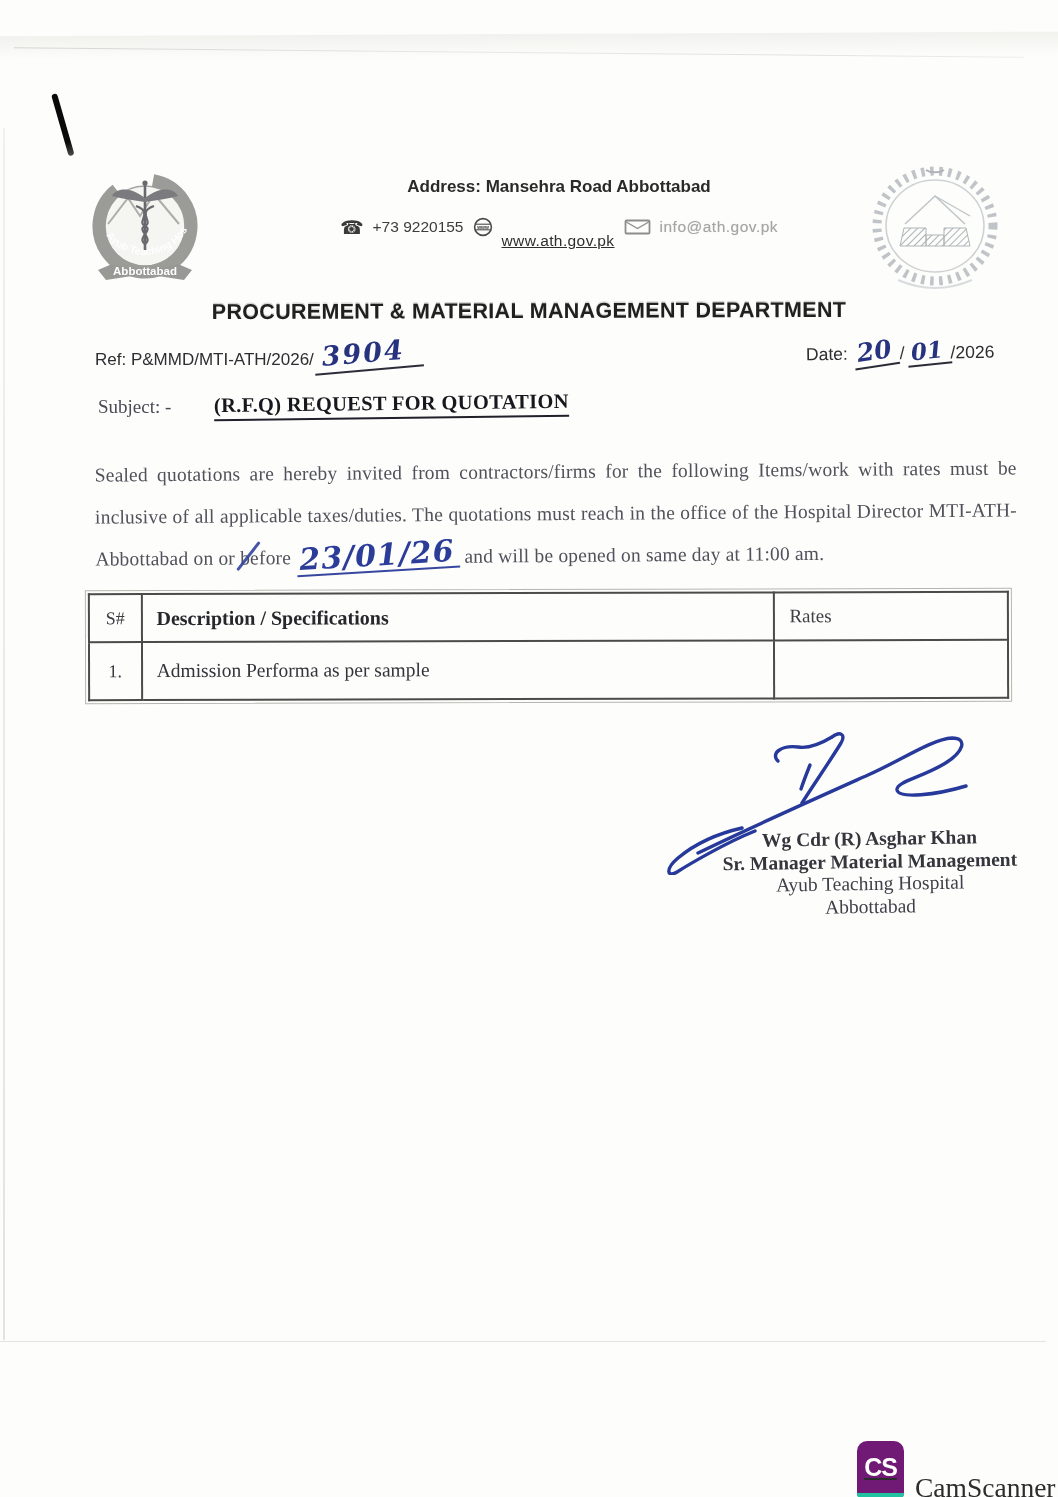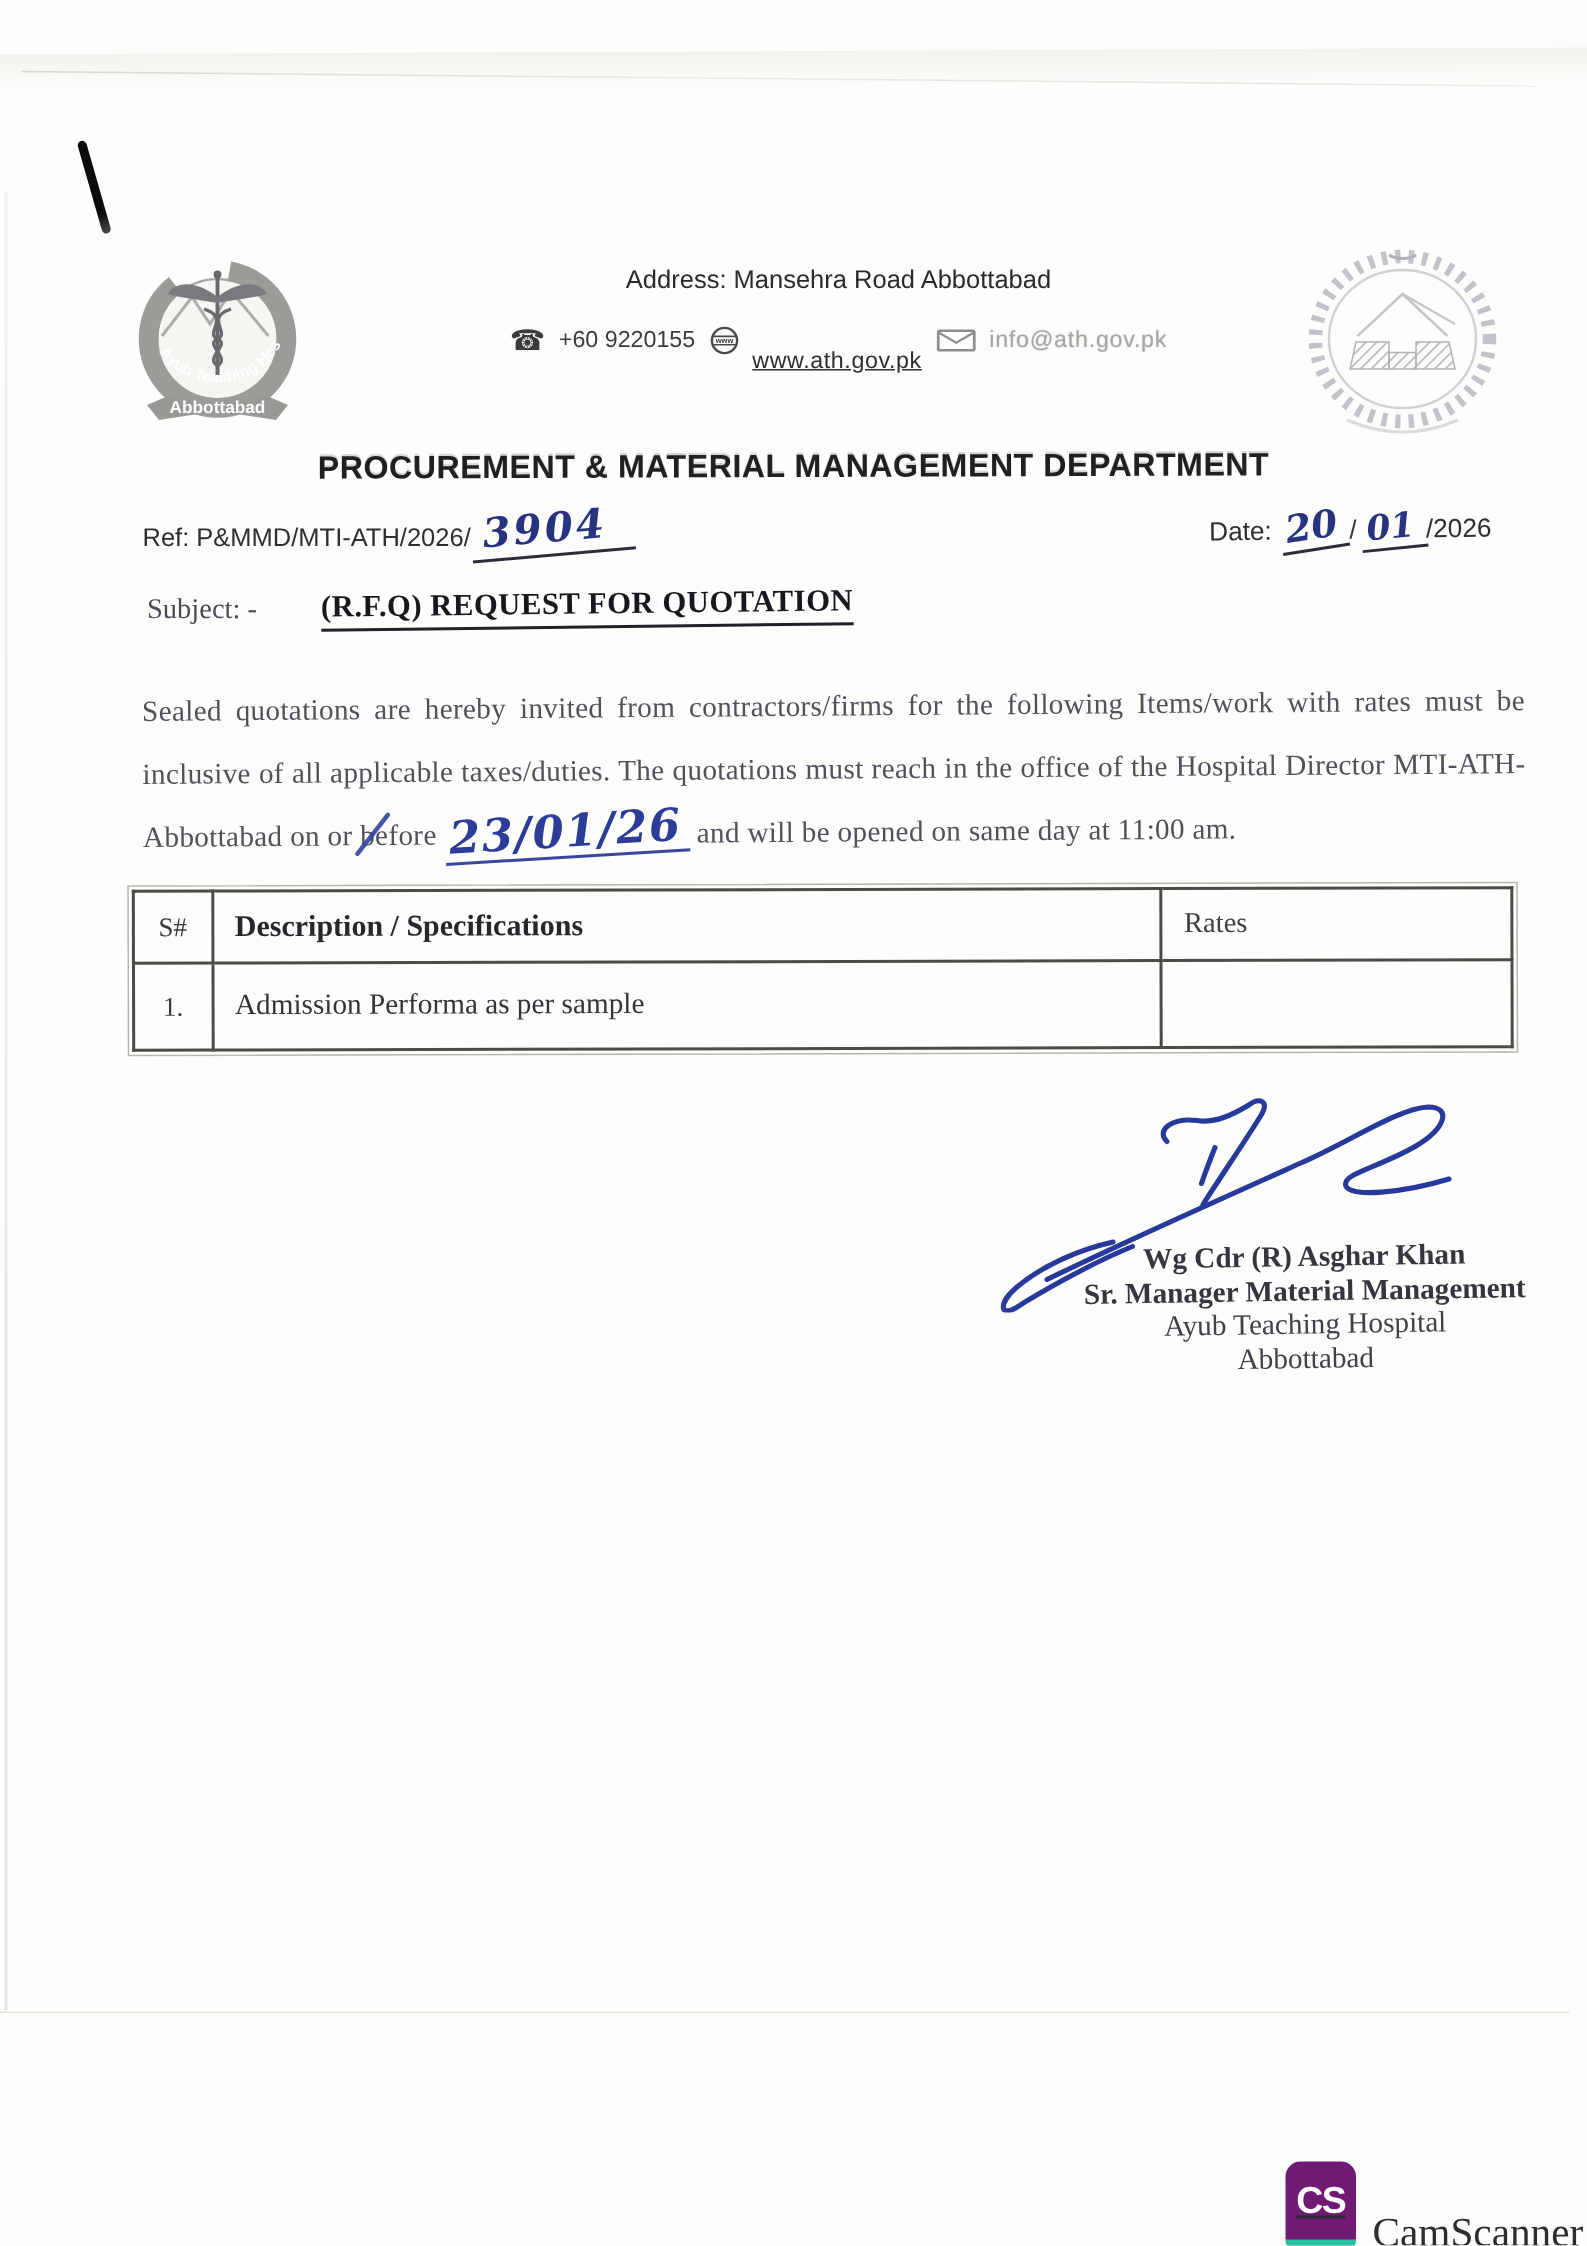--- a/index.html
+++ b/index.html
@@ -19,21 +19,21 @@
      background:linear-gradient(#0a0a0a 78%,#4a4a4a);transform:rotate(-16deg);transform-origin:top center;}
 
   
   .logo-left{top:174px;left:76px;width:138px;height:114px;opacity:.88;}
   .logo-right{top:164px;left:868px;width:134px;height:140px;opacity:.8;}
   .header-center{top:172px;left:244px;width:630px;text-align:center;}
   .h-line1{font-family:"Liberation Sans",sans-serif;font-weight:bold;font-size:28px;color:#1c1c1c;
      letter-spacing:.2px;display:inline-block;transform:scaleX(.96);}
   .h-line2{font-family:"Liberation Sans",sans-serif;font-weight:bold;font-size:26px;color:#1e1e1e;
      display:inline-block;transform:scaleX(.97);margin-top:2px;}
-  .h-line3{font-family:"Liberation Sans",sans-serif;font-weight:normal;font-size:17px;color:#2a2a2a;margin-top:5px;}
+  .h-line3{font-family:"Liberation Sans",sans-serif;font-weight:bold;font-size:17px;color:#2a2a2a;margin-top:5px;}
   .contact-row{margin-top:7px;display:flex;justify-content:center;align-items:center;gap:9px;
      font-family:"Liberation Sans",sans-serif;font-size:15.5px;color:#3c3c3c;}
   .phone-glyph{font-family:"DejaVu Sans",sans-serif;font-size:19px;color:#3a3a3a;}
   .site{color:#2e2e2e;text-decoration:underline;letter-spacing:.4px;margin-top:28px;}
   .email{color:#a5a5a3;letter-spacing:.5px;text-shadow:0 0 1px #cfcfcc;}
   .dept-title{top:299px;left:0;width:1058px;text-align:center;
      font-family:"Liberation Sans",sans-serif;font-weight:bold;font-size:21.5px;color:#202020;
      letter-spacing:.3px;text-shadow:0 -1.5px 0 rgba(80,80,80,.22);transform:rotate(-0.2deg);}
 
   
@@ -132,21 +132,21 @@
     <path d="M 36,64 L 58,64 L 58,82 L 32,82 Z" fill="url(#hatch)" stroke="#9aa2a8" stroke-width="1"></path>
     <path d="M 76,64 L 98,64 L 102,82 L 76,82 Z" fill="url(#hatch)" stroke="#9aa2a8" stroke-width="1"></path>
     <path d="M 58,71 L 76,71 L 76,82 L 58,82 Z" fill="url(#hatch)" stroke="#9aa2a8" stroke-width="1"></path>
     <path d="M 30,116 Q 67,132 104,116" fill="none" stroke="#c6cbcf" stroke-width="2" opacity=".8"></path>
   </svg>
 
   <div class="abs header-center">
     <div class="h-line3">Address: Mansehra Road Abbottabad</div>
     <div class="contact-row">
       <span class="phone-glyph">☎</span>
-      <span>+60 9220155</span>
+      <span>+73 9220155</span>
       <svg width="20" height="20">
         <circle cx="10" cy="10" r="8.4" fill="none" stroke="#4a4a4a" stroke-width="1.6"></circle>
         <line x1="2.2" y1="7.2" x2="17.8" y2="7.2" stroke="#4a4a4a" stroke-width="1.1"></line>
         <line x1="2.2" y1="12.8" x2="17.8" y2="12.8" stroke="#4a4a4a" stroke-width="1.1"></line>
         <text x="10" y="11.6" text-anchor="middle" font-size="5" font-weight="bold" fill="#3a3a3a" font-family="Liberation Sans,sans-serif">www</text>
       </svg>
       <span class="site">www.ath.gov.pk</span>
       <svg width="27" height="16">
         <rect x="1.5" y="1.5" width="24" height="13" rx="1" fill="none" stroke="#8d8d8b" stroke-width="1.8"></rect>
         <path d="M 1.5,2.5 L 13.5,9.5 L 25.5,2.5" fill="none" stroke="#8d8d8b" stroke-width="1.4"></path>

